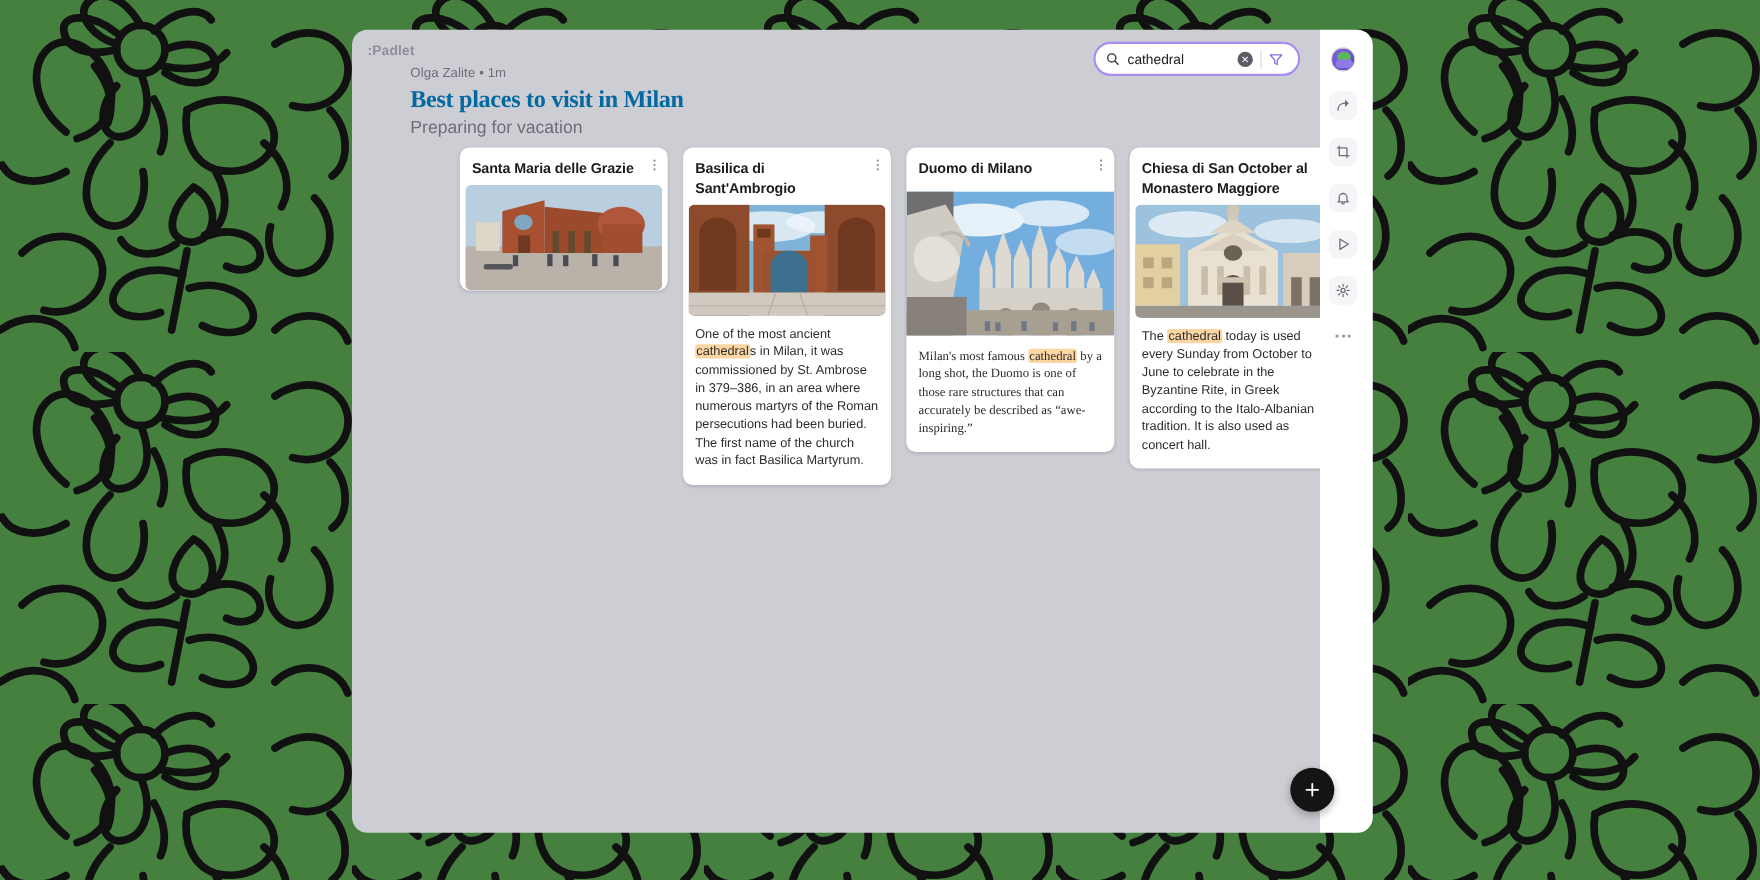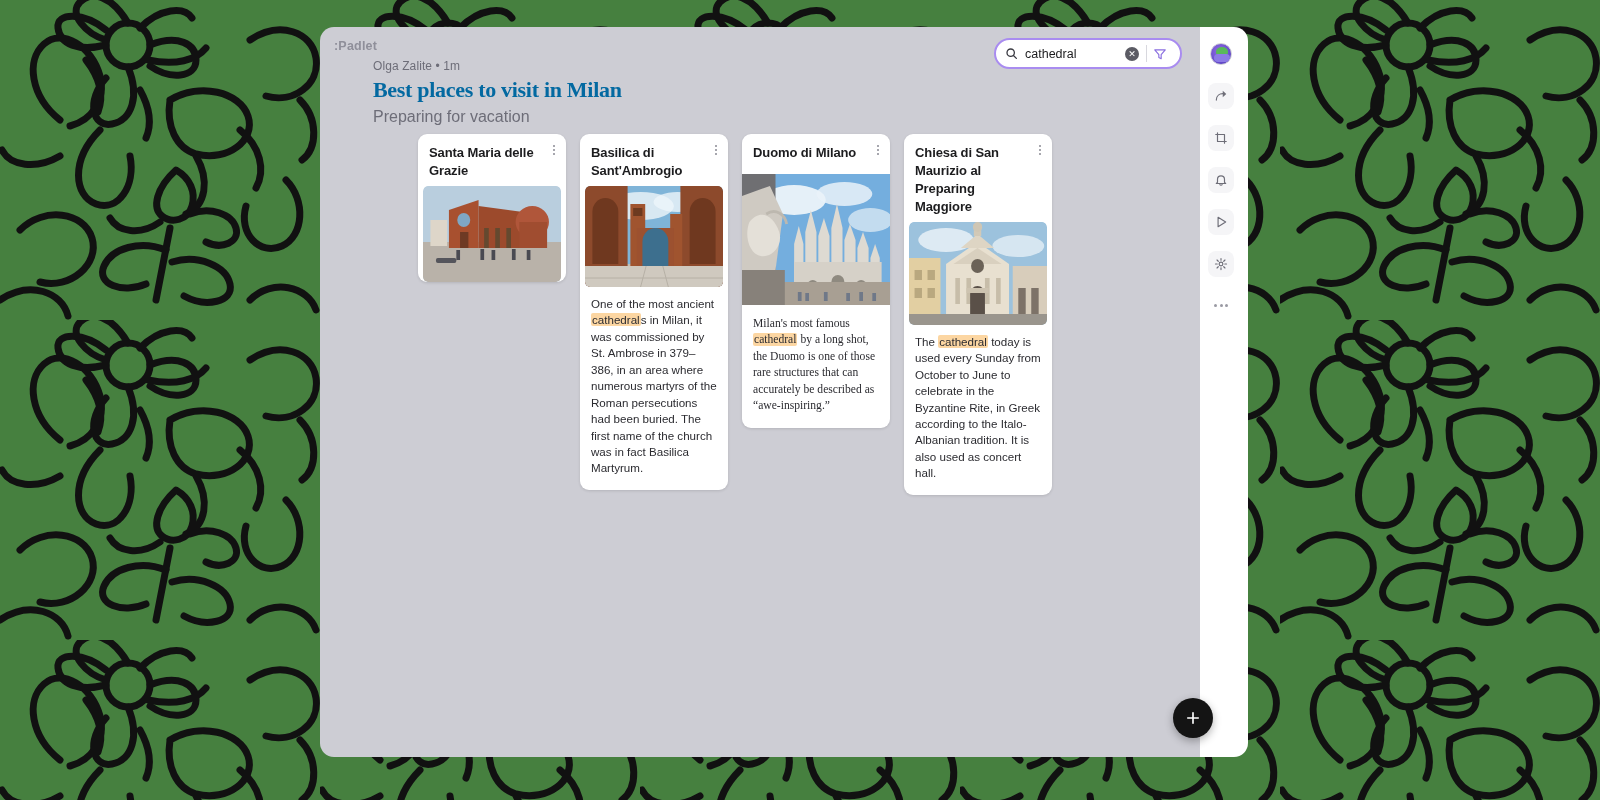--- a/index.html
+++ b/index.html
@@ -68,21 +68,21 @@
   }
   #search-divider { width: 1px; height: 17px; background: #d8d8de; margin: 0 6px 0 7px; }
   #filter-btn { background:none;border:none;cursor:pointer;display:flex;padding:0;flex:none; }
 
   
   #columns {
     position: absolute; left: 98px; top: 107px;
     display: flex; align-items: flex-start; gap: 14px;
   }
   .card {
-    width: 148px;
+    width: 189px;
     background: #ffffff;
     border-radius: 9px;
     box-shadow: 0 1px 3px rgba(0,0,0,.12);
     overflow: hidden;
     position: relative;
   }
   .card-head {
     padding: 10px 24px 6px 11px;
   }
   .card-title {
@@ -361,21 +361,21 @@
       </div>
     </div>
 
     <div class="card">
       <div class="dots">
           <i></i>
           <i></i>
           <i></i>
         </div>
       <div class="card-head">
-        <div class="card-title">Chiesa di San Maurizio al Preparing Maggiore</div>
+        <div class="card-title">Chiesa di San October al Monastero Maggiore</div>
       </div>
       <div class="media padded" style="height:103px;">
         <svg class="ph" viewBox="0 0 149 103" preserveAspectRatio="none" aria-hidden="true">
           <defs>
               <clipPath id="c4">
                 <rect width="149" height="103" rx="5"></rect>
               </clipPath>
             </defs>
           <g clip-path="url(#c4)">
             <rect width="149" height="103" fill="#9cc2dd"></rect>

